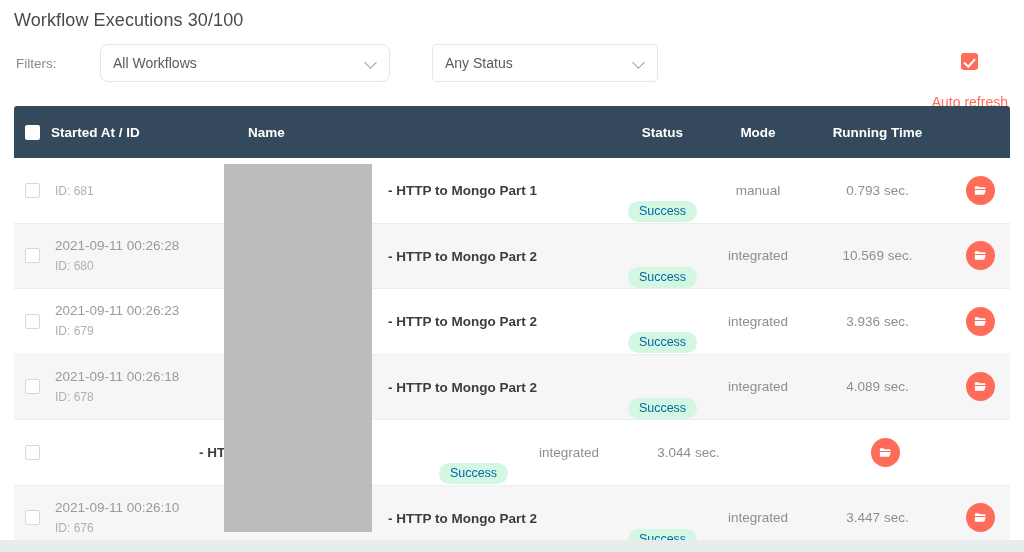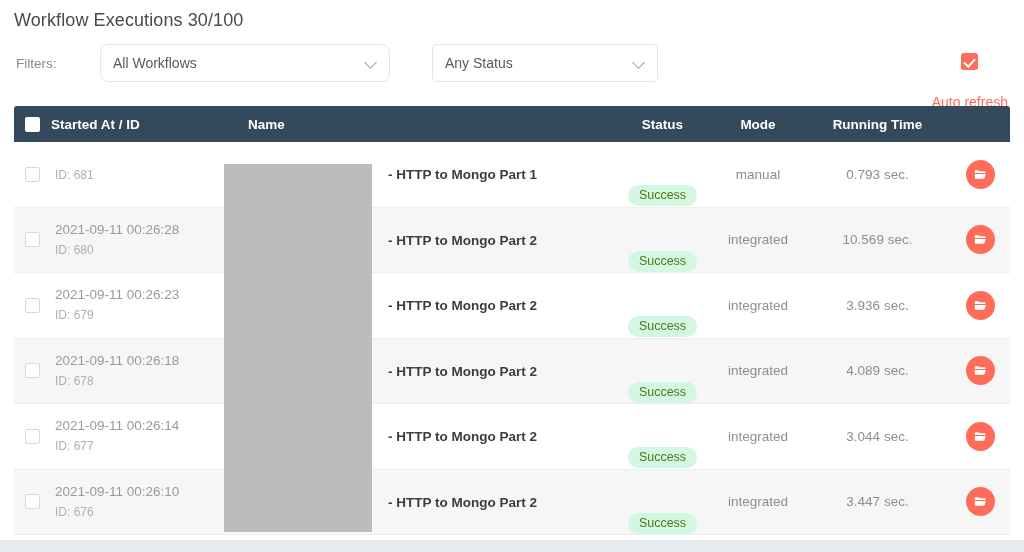--- a/index.html
+++ b/index.html
@@ -64,21 +64,21 @@
     width: 5px; height: 9px;
     border-right: 2px solid #fff; border-bottom: 2px solid #fff;
     transform: rotate(42deg);
   }
   .ar-label { font-size: 14px; color: #ff6d5a; white-space: nowrap; }
 
   
   .table { position: absolute; left: 14px; top: 106px; width: 996px; }
 
   .thead {
-    height: 36px; background: #34495b; border-radius: 3px 3px 0 0;
+    height: 52px; background: #34495b; border-radius: 3px 3px 0 0;
     display: flex; align-items: center; color: #fff;
     font-size: 13.5px; font-weight: bold;
   }
   .th-check { width: 37px; display: flex; align-items: center; padding-left: 11px; }
   .hdr-checkbox {
     width: 15px; height: 15px; background: #fff; border-radius: 2px;
   }
   .th-started { width: 189px; }
   .th-name    { width: 374px; padding-left: 8px; }
   .th-status  { width: 97px; text-align: center; }
@@ -106,21 +106,21 @@
     display: flex; align-items: center;
   }
   .name-text {
     position: absolute; left: 148px; top: 50%; transform: translateY(-50%);
     font-size: 13.5px; font-weight: bold; color: #3d3d3d; white-space: nowrap;
   }
 
   .td-status  { width: 97px;  display: flex; justify-content: center; }
   .badge {
     display: inline-block; padding: 3px 11px 4px; border-radius: 11px;
-    font-size: 12.5px; background: #d4f7e3; color: #4d7c0f; line-height: 14px; margin-top: 43px;
+    font-size: 12.5px; background: #d4f7e3; color: #0369a1; line-height: 14px; margin-top: 43px;
   }
   .td-mode    { width: 94px;  text-align: center; font-size: 13.5px; color: #8e8e8e; }
   .td-runtime { width: 145px; text-align: center; font-size: 13.5px; color: #8e8e8e; }
   .td-action  { flex: 1 1 auto; display: flex; justify-content: center; }
 
   .action-btn {
     width: 29px; height: 29px; border-radius: 50%;
     background: #ff6d5a; display: flex; align-items: center; justify-content: center;
     border: none; padding: 0; cursor: pointer;
   }
@@ -284,24 +284,20 @@
                   <path fill="#ffffff" d="M4.3 11h16.2l-2.1 6.6a1.4 1.4 0 0 1-1.3 1H4.4A1.4 1.4 0 0 1 3 17.2V11z"></path>
                 </svg>
               </span>
             </button>
           </div>
         </div>
         <div class="row">
           <div class="td-check">
             <span class="row-checkbox"></span>
           </div>
-          <div class="td-started">
-            <div class="started-time">2021-09-11 00:26:14</div>
-            <div class="started-id">ID: 677</div>
-          </div>
           <div class="td-name">
             <span class="name-text">- HTTP to Mongo Part 2</span>
           </div>
           <div class="td-status">
             <span class="badge">Success</span>
           </div>
           <div class="td-mode">integrated</div>
           <div class="td-runtime">3.044 sec.</div>
           <div class="td-action">
             <button class="action-btn">

